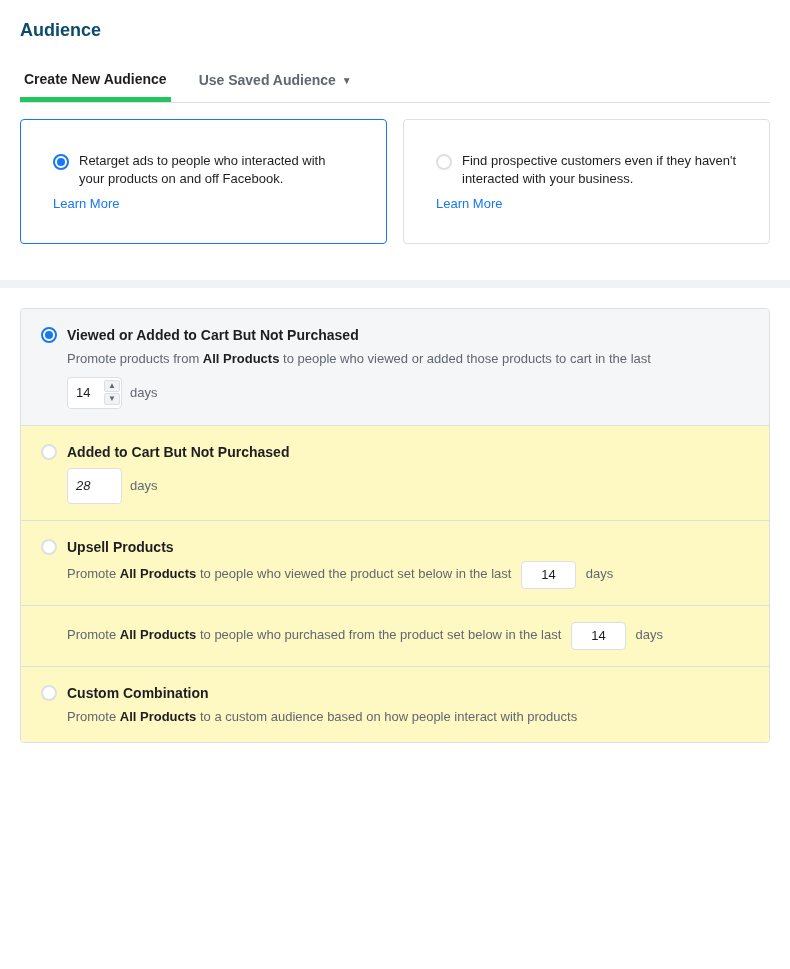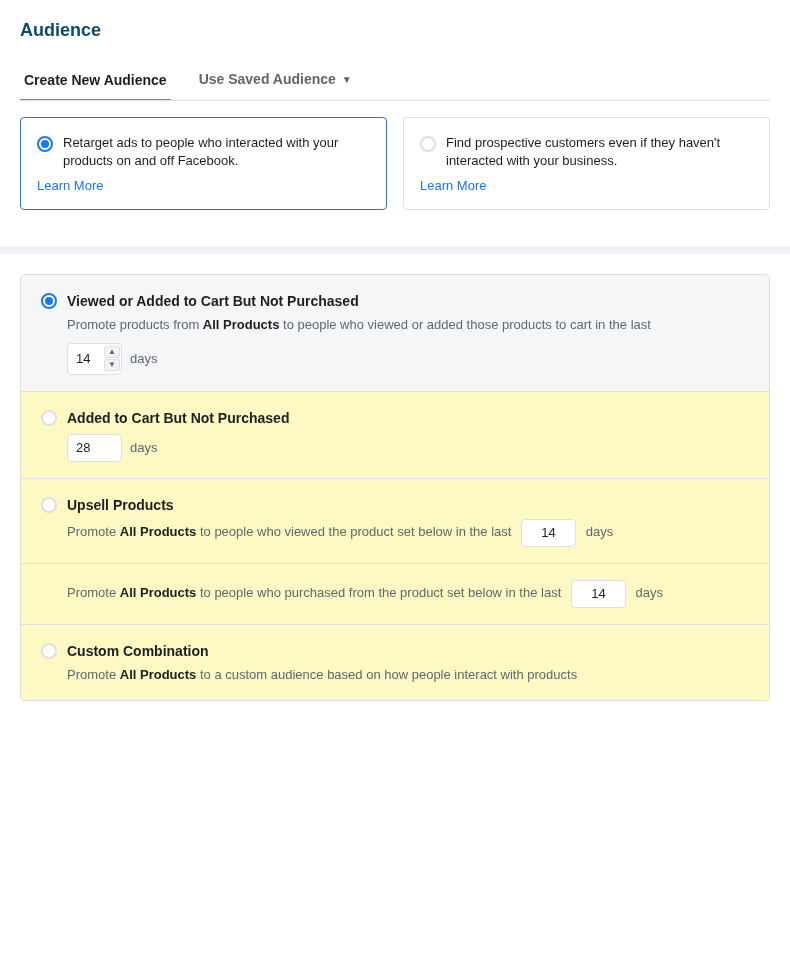--- a/index.html
+++ b/index.html
@@ -43,39 +43,39 @@
       font-weight: 600;
       color: #606770;
       cursor: pointer;
       border-bottom: 3px solid transparent;
       display: flex;
       align-items: center;
       gap: 6px;
     }
     .tab.active {
       color: #1c1e21;
-      border-bottom: 1px solid #22c55e;
+      border-bottom: 5px solid #22c55e;
     }
     .tab-dropdown-icon {
       font-size: 10px;
       color: #606770;
     }
 
     
     .cards-row {
       display: flex;
       gap: 16px;
       padding: 16px 0;
       margin-bottom: 20px;
     }
     .audience-card {
       flex: 1;
       border: 1px solid #dddfe2;
       border-radius: 4px;
-      padding: 16px;
+      padding: 32px;
       cursor: pointer;
       background: #fff;
     }
     .audience-card.selected {
       border-color: #1877f2;
     }
     .card-header {
       display: flex;
       align-items: flex-start;
       gap: 10px;
@@ -282,21 +282,21 @@
         <span class="days-label">days</span>
       </div>
     </div>
 
     <div class="option-row">
       <div class="option-header">
         <div class="radio-circle"></div>
         <span class="option-title">Added to Cart But Not Purchased</span>
       </div>
       <div class="days-input-row">
-        <input type="text" class="days-input" value="28" style="border-radius: 4px; width: 55px; height: 28px; padding: 4px 8px; border: 1px solid rgb(221, 223, 226);">
+        <input type="text" class="days-input" value="28" style="border-radius: 4px; width: 55px; height: 36px; padding: 4px 8px; border: 1px solid rgb(221, 223, 226); font-style: italic;">
         <span class="days-label">days</span>
       </div>
     </div>
 
     <div class="option-row">
       <div class="option-header">
         <div class="radio-circle"></div>
         <span class="option-title">Upsell Products</span>
       </div>
       <div class="option-desc">

